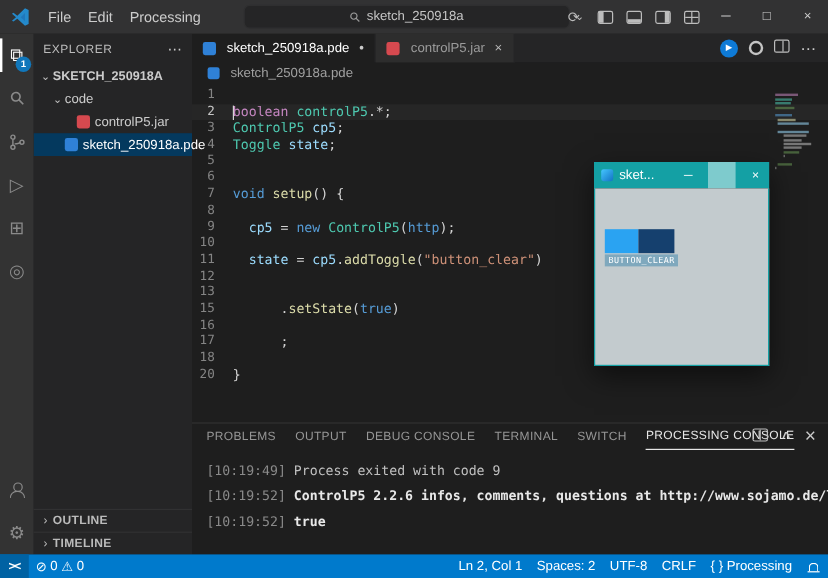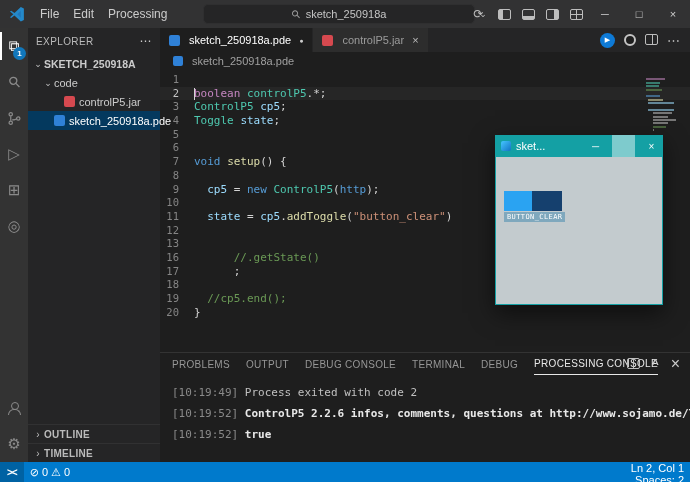--- a/index.html
+++ b/index.html
@@ -101,21 +101,21 @@
   .cursor { display:inline-block; width:1px; height:12px; background:#d4d4d4; margin-right:-1px;
             vertical-align:middle; }
   .tk-kw{color:#569cd6}.tk-kw2{color:#c586c0}.tk-type{color:#4ec9b0}.tk-var{color:#9cdcfe}
   .tk-fn{color:#dcdcaa}.tk-num{color:#b5cea8}.tk-str{color:#ce9178}.tk-com{color:#6a9955}
   .tk-def{color:#d4d4d4}
   .minimap { position:absolute; right:14px; top:5px; width:30px; }
   .mm-row { height:2px; margin-bottom:1.4px; }
   .mm-bar { display:block; height:2px; opacity:0.55; }
 
   
-  .pwin { position:absolute; left:495px; top:135px; width:168px; height:170px; z-index:40;
+  .pwin { position:absolute; left:495px; top:135px; width:146px; height:170px; z-index:40;
           box-shadow:0 8px 22px rgba(0,0,0,0.55); }
   .pwin-title { height:22px; display:flex; align-items:center; color:#ffffff; font-size:11px;
                 padding-left:6px; gap:5px; }
   .pwin-appicon { width:10px; height:10px; border-radius:2px;
                   background:linear-gradient(135deg,#45c6ff 0%, #1273c4 100%); flex:none; }
   .pwin-titletext { flex:1; white-space:nowrap; overflow:hidden; }
   .pwin-btn { width:23px; height:22px; display:flex; align-items:center; justify-content:center;
               color:#ffffff; font-size:10px; flex:none; }
   .pwin-btn.max { background:rgba(255,255,255,0.45); color:#0d6d6d; }
   .pwin-body { position:absolute; top:22px; left:0; right:0; bottom:0; border:1px solid #14a0a4;
@@ -143,21 +143,21 @@
   .ts { color:#8a8a8a; }
   .msg { color:#c0c0c0; }
   .msg.bold { font-weight:bold; color:#e8e8e8; }
 
   
   .statusbar { position:absolute; left:0; right:0; bottom:0; height:20px; background:#007acc;
                color:#ffffff; font-size:11px; display:flex; align-items:center; z-index:50; }
   .sb-remote { height:20px; display:flex; align-items:center; padding:0 7px; background:#0062a3;
                font-size:10px; font-weight:bold; letter-spacing:-1px; }
   .sb-item { display:flex; align-items:center; gap:3px; padding:0 6px; height:100%; }
-  .sb-right { margin-left:auto; display:flex; align-items:flex-end; height:100%;flex-direction:column; }
+  .sb-right { margin-left:auto; display:flex; align-items:flex-start; height:100%; }
   .glyph-sm { font-size:11px; }
   .bell { width:8px; height:7px; border:1px solid #fff; border-bottom:none;
           border-radius:50% 50% 0 0; position:relative; margin:0 2px; }
   .bell::after { content:""; position:absolute; left:-2px; right:-2px; bottom:-1px; height:1px; background:#fff; }
 </style>
 </head>
 <body>
 
 <div id="app">
 
@@ -311,24 +311,24 @@
           <div class="line"><span class="ln">4</span><span class="ltext"><span class="tk-type">Toggle</span><span class="tk-def"> </span><span class="tk-var">state</span><span class="tk-def">;</span></span></div>
           <div class="line"><span class="ln">5</span></div>
           <div class="line"><span class="ln">6</span><span class="ltext"></span></div>
           <div class="line"><span class="ln">7</span><span class="ltext"><span class="tk-kw">void</span><span class="tk-def"> </span><span class="tk-fn">setup</span><span class="tk-def">() {</span></span></div>
           <div class="line"><span class="ln">8</span></div>
           <div class="line"><span class="ln">9</span><span class="ltext"><span class="tk-def">  </span><span class="tk-var">cp5</span><span class="tk-def"> = </span><span class="tk-kw">new</span><span class="tk-def"> </span><span class="tk-type">ControlP5</span><span class="tk-def">(</span><span class="tk-kw">http</span><span class="tk-def">);</span></span></div>
           <div class="line"><span class="ln">10</span><span class="ltext"></span></div>
           <div class="line"><span class="ln">11</span><span class="ltext"><span class="tk-def">  </span><span class="tk-var">state</span><span class="tk-def"> = </span><span class="tk-var">cp5</span><span class="tk-def">.</span><span class="tk-fn">addToggle</span><span class="tk-def">(</span><span class="tk-str">"button_clear"</span><span class="tk-def">)</span></span></div>
           <div class="line"><span class="ln">12</span></div>
           <div class="line"><span class="ln">13</span></div>
-          <div class="line"><span class="ln">16</span><span class="ltext"><span class="tk-def">      </span><span class="tk-com">//.getState()</span></span></div>
+          <div class="line"><span class="ln">15</span><span class="ltext"><span class="tk-def">      .</span><span class="tk-fn">setState</span><span class="tk-def">(</span><span class="tk-kw">true</span><span class="tk-def">)</span></span></div>
+          <div class="line"><span class="ln">16</span></div>
           <div class="line"><span class="ln">17</span><span class="ltext"><span class="tk-def">      ;</span></span></div>
           <div class="line"><span class="ln">18</span><span class="ltext"></span></div>
-          <div class="line"><span class="ln">19</span><span class="ltext"><span class="tk-def">  </span><span class="tk-com">//cp5.end();</span></span></div>
           <div class="line"><span class="ln">20</span><span class="ltext"><span class="tk-def">}</span></span></div>
         </div>
       <div class="minimap">
           <div class="mm-row"></div>
           <div class="mm-row">
             <span class="mm-bar" style="margin-left: 0px; width: 19px; background: rgb(197, 134, 192);"></span>
           </div>
           <div class="mm-row">
             <span class="mm-bar" style="margin-left: 0px; width: 14px; background: rgb(78, 201, 176);"></span>
           </div>
@@ -398,30 +398,30 @@
     </div>
   </div>
 
   <div class="panel">
     <div class="panel-tabs">
       <div id="panel-tabs-host" style="display:flex;gap:16px;height:100%">
           <div class="panel-tab">PROBLEMS</div>
           <div class="panel-tab">OUTPUT</div>
           <div class="panel-tab">DEBUG CONSOLE</div>
           <div class="panel-tab">TERMINAL</div>
-          <div class="panel-tab">DEBUG</div>
+          <div class="panel-tab">SWITCH</div>
           <div class="panel-tab active">PROCESSING CONSOLE</div>
         </div>
       <div class="panel-actions">
         <span><span class="lb split"></span></span>
         <span class="caret-up">^</span>
         <span>×</span>
       </div>
     </div>
-    <div class="console"><div><span class="ts">[10:19:49] </span><span class="msg">Process exited with code 2</span></div><div><span class="ts">[10:19:52] </span><span class="msg bold">ControlP5 2.2.6 infos, comments, questions at http://www.sojamo.de/libraries/controlP5</span></div><div><span class="ts">[10:19:52] </span><span class="msg bold">true</span></div></div>
+    <div class="console"><div><span class="ts">[10:19:49] </span><span class="msg">Process exited with code 9</span></div><div><span class="ts">[10:19:52] </span><span class="msg bold">ControlP5 2.2.6 infos, comments, questions at http://www.sojamo.de/libraries/controlP5</span></div><div><span class="ts">[10:19:52] </span><span class="msg bold">true</span></div></div>
   </div>
 
   <div class="statusbar">
     <span class="sb-remote">&gt;&lt;</span>
     <span class="sb-item">
       <span class="glyph-sm">⊘</span>
       <span>0</span>
       <span class="glyph-sm">⚠</span>
       <span>0</span>
     </span>

